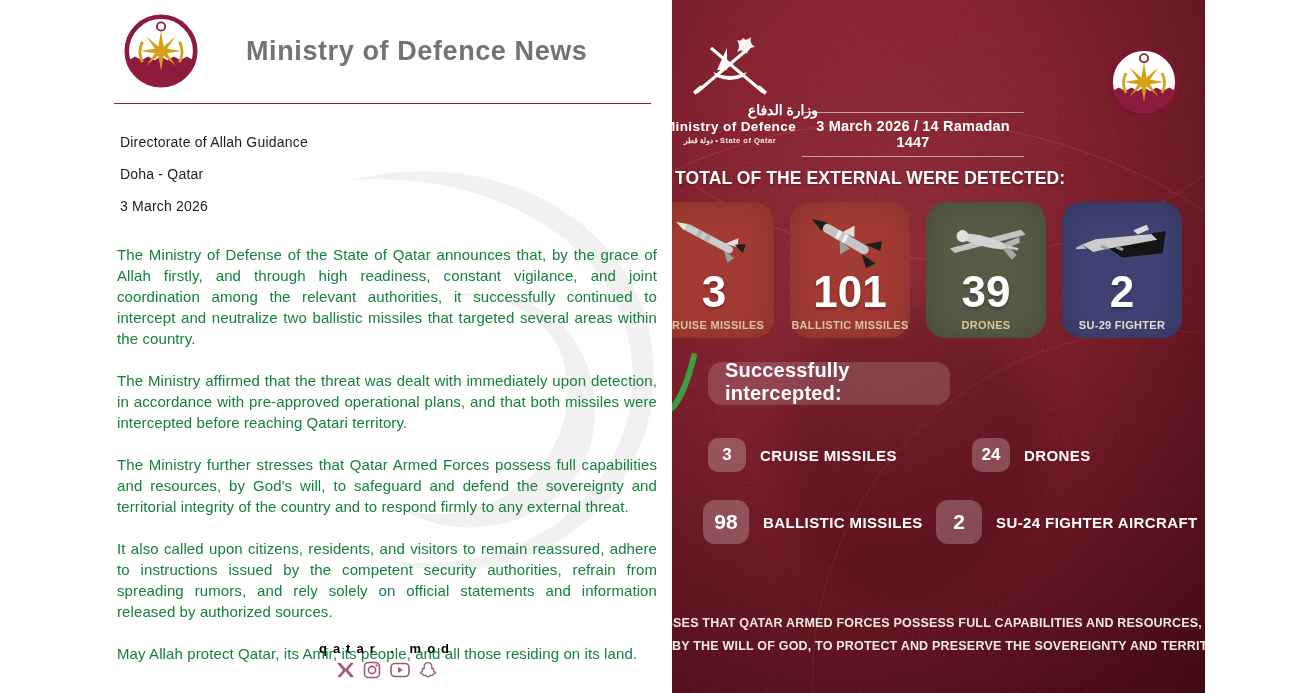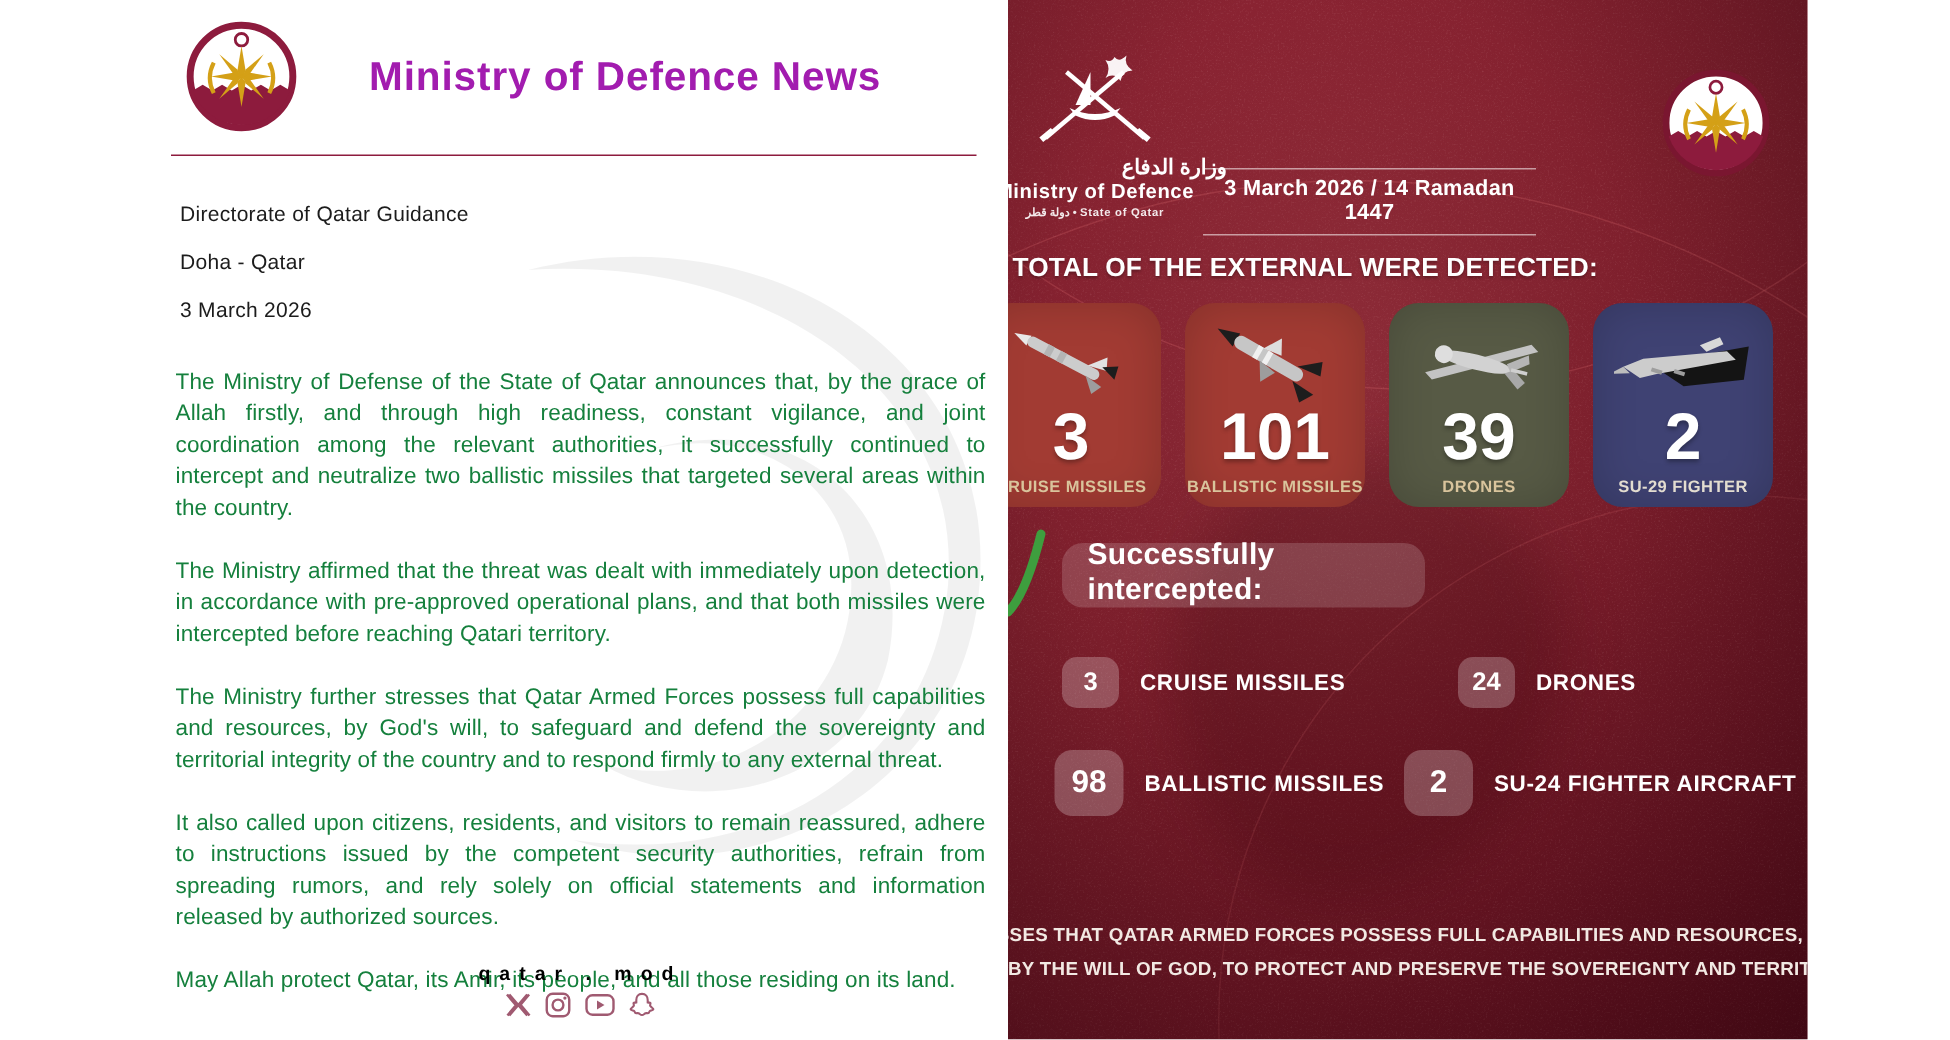--- a/index.html
+++ b/index.html
@@ -5,21 +5,21 @@
   * { margin:0; padding:0; box-sizing:border-box; }
   html,body { width:1300px; height:693px; background:#ffffff; overflow:hidden;
               font-family:"Liberation Sans", sans-serif; }
   .stage { position:relative; width:1300px; height:693px; background:#fff; }
 
   
   .doc { position:absolute; left:0; top:0; width:672px; height:693px; background:#fff; overflow:hidden; }
   .doc-watermark { position:absolute; right:-40px; top:120px; opacity:0.05; }
   .doc-header { position:absolute; left:124px; top:14px; display:flex; align-items:center; gap:48px; }
   .doc-emblem { width:74px; height:74px; }
-  .doc-title { color:#a21caf; font-size:27px; font-weight:600; letter-spacing:0.6px; }
+  .doc-title { color:#737373; font-size:27px; font-weight:600; letter-spacing:0.6px; }
   .doc-divider { position:absolute; left:114px; top:103px; width:537px; height:0; border-top:1.6px solid #8d1b3d; }
   .doc-meta { position:absolute; left:120px; top:134px; font-size:14px; color:#1c1c1c; }
   .doc-meta div { margin-bottom:16px; letter-spacing:0.2px; }
   .doc-body { position:absolute; left:117px; top:244px; width:540px; font-size:15px;
               line-height:21px; color:#15803d; text-align:justify; letter-spacing:0.1px; }
   .doc-body p { margin-bottom:21px; }
   .doc-body p:last-child { text-align:left; }
   .doc-footer { position:absolute; left:117px; top:641px; width:540px; text-align:center; }
   .doc-handle { color:#000000; font-size:13px; font-weight:600; letter-spacing:6px; }
   .doc-socials { margin-top:5px; display:flex; justify-content:center; gap:9px; align-items:center; }
@@ -118,21 +118,21 @@
         </g>
         <path d="M20,52 A24,24 0 0 1 20,30" stroke="#d4a017" stroke-width="3" fill="none"></path>
         <path d="M60,52 A24,24 0 0 0 60,30" stroke="#d4a017" stroke-width="3" fill="none"></path>
       </svg>
       <div class="doc-title">Ministry of Defence News</div>
     </div>
 
     <div class="doc-divider"></div>
 
     <div class="doc-meta">
-      <div>Directorate of Qatar Guidance</div>
+      <div>Directorate of Allah Guidance</div>
       <div>Doha - Qatar</div>
       <div>3 March 2026</div>
     </div>
 
     <div class="doc-body">
       <p>The Ministry of Defense of the State of Qatar announces that, by the grace of Allah firstly, and through high readiness, constant vigilance, and joint coordination among the relevant authorities, it successfully continued to intercept and neutralize two ballistic missiles that targeted several areas within the country.</p>
       <p>The Ministry affirmed that the threat was dealt with immediately upon detection, in accordance with pre-approved operational plans, and that both missiles were intercepted before reaching Qatari territory.</p>
       <p>The Ministry further stresses that Qatar Armed Forces possess full capabilities and resources, by God's will, to safeguard and defend the sovereignty and territorial integrity of the country and to respond firmly to any external threat.</p>
       <p>It also called upon citizens, residents, and visitors to remain reassured, adhere to instructions issued by the competent security authorities, refrain from spreading rumors, and rely solely on official statements and information released by authorized sources.</p>
       <p>May Allah protect Qatar, its Amir, its people, and all those residing on its land.</p>

